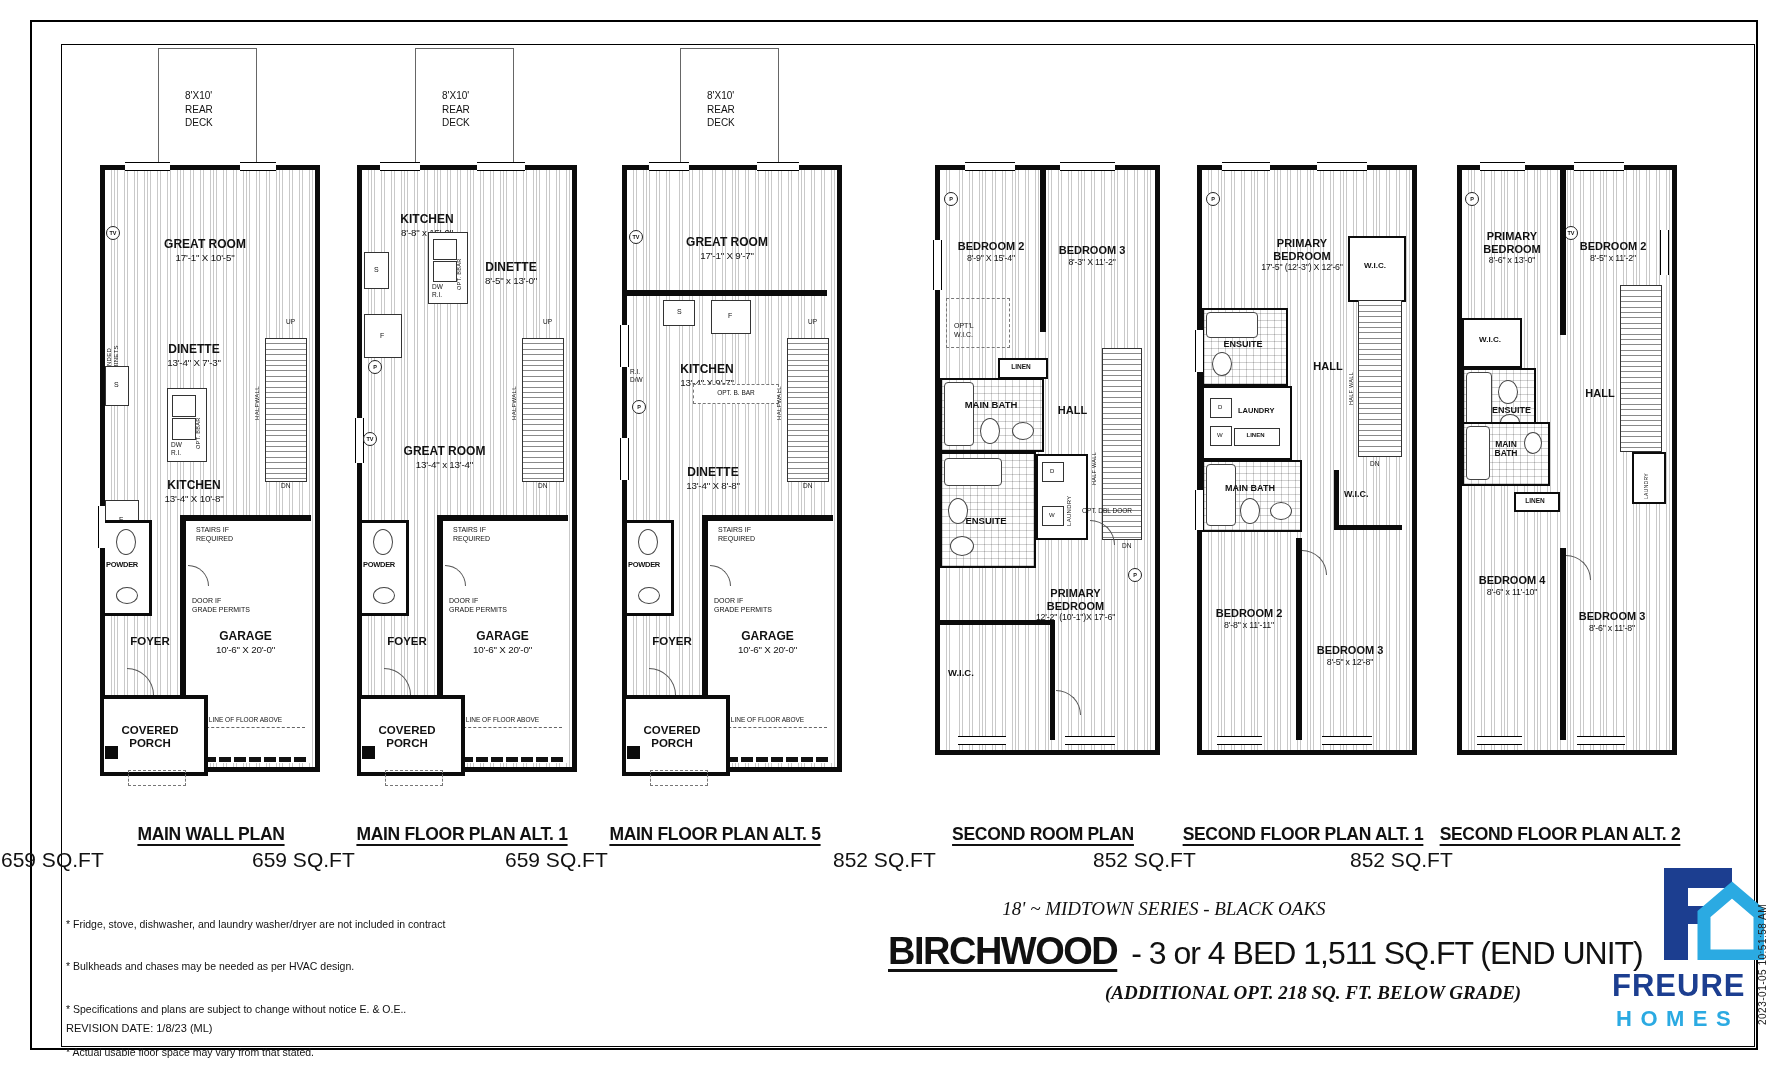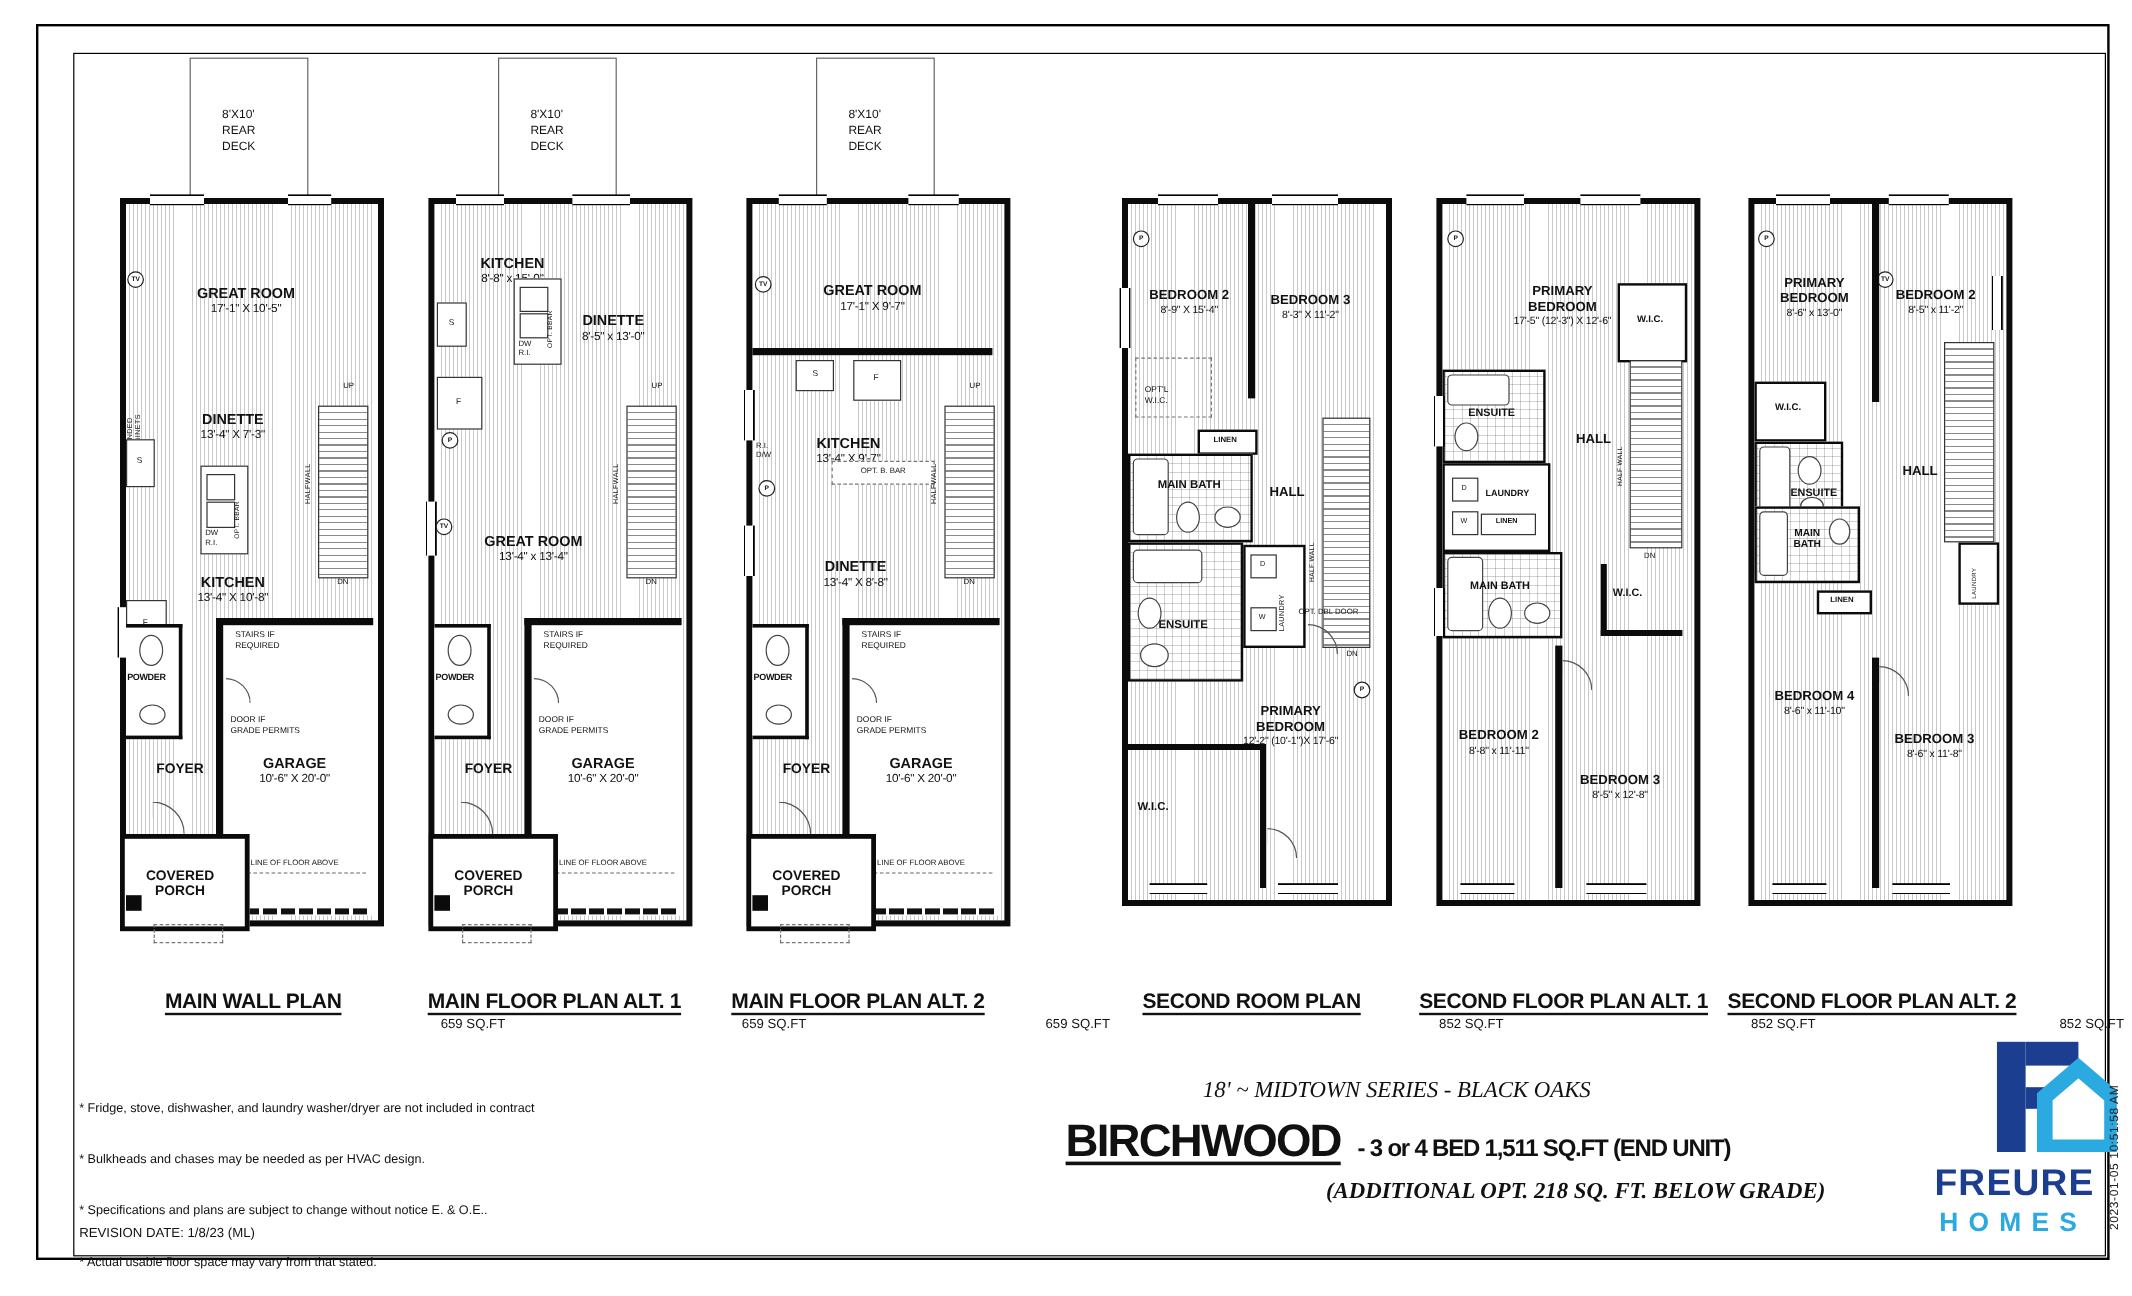--- a/index.html
+++ b/index.html
@@ -31,27 +31,27 @@
   .dashbox{position:absolute;border:1.2px dashed #777}
   .circ{position:absolute;width:12px;height:12px;border:1px solid #222;border-radius:50%;font-size:5.5px;line-height:12px;text-align:center;font-weight:bold;background:#fff}
   .win{position:absolute;height:9px;background:linear-gradient(180deg,#000 0 1.2px,#fff 1.2px 7.8px,#000 7.8px 9px)}
   .winv{position:absolute;width:9px;background:linear-gradient(90deg,#000 0 1.2px,#fff 1.2px 7.8px,#000 7.8px 9px)}
   .arc{position:absolute;border-top:1.1px solid #555;border-right:1.1px solid #555;border-radius:0 100% 0 0}
   .fix{position:absolute;border:1.1px solid #444;background:#fff}
   .gdoor{position:absolute;left:3px;right:3px;bottom:1px;height:5px;background:repeating-linear-gradient(90deg,#111 0 12px,#fff 12px 15px)}
   .dashline{position:absolute;border-top:1px dashed #666}
   .ptitle{position:absolute;width:420px;font-weight:bold;font-size:17.5px;letter-spacing:-.3px;text-align:center;white-space:nowrap;
           text-decoration:underline;text-decoration-thickness:2px;text-underline-offset:3.5px}
-  .parea{position:absolute;width:420px;font-size:11px;text-align:right;white-space:nowrap}
+  .parea{position:absolute;width:420px;font-size:21px;text-align:left;white-space:nowrap}
   .disc{position:absolute;font-size:10.5px;line-height:14.3px;white-space:pre}
   .series{position:absolute;width:400px;text-align:center;font-family:"Liberation Serif","DejaVu Serif",serif;font-style:italic;font-size:19px;white-space:nowrap}
   .addl{position:absolute;font-family:"Liberation Serif","DejaVu Serif",serif;font-style:italic;font-weight:bold;font-size:19px;white-space:nowrap}
   .mline{position:absolute;white-space:nowrap}
   .mname{font-size:38px;font-weight:bold;letter-spacing:-1.5px;text-decoration:underline;text-decoration-thickness:2.5px;text-underline-offset:5px}
-  .mspecs{font-size:20px;font-weight:bold;letter-spacing:-1px;margin-left:14px}
+  .mspecs{font-size:32px;font-weight:normal;letter-spacing:-1px;margin-left:14px}
   .rev{position:absolute;font-size:11px}
   .tstamp{position:absolute;font-size:10px;writing-mode:vertical-rl;transform:rotate(180deg);letter-spacing:.5px;color:#222}
   .logo-brand{position:absolute;font-weight:bold;font-size:31px;letter-spacing:1px;color:#1c3e90}
   .logo-sub{position:absolute;font-weight:bold;font-size:22px;letter-spacing:8.5px;color:#2baae2}
 </style>
 </head>
 <body>
 
 <div class="frame" style="left:30px;top:20px;width:1724px;height:1026px"></div>
 <div class="frame2" style="left:61px;top:44px;width:1692px;height:1001px"></div>
@@ -411,21 +411,21 @@
     <div class="winv" style="left:198px;top:60px;height:45px"></div>
     <div class="win" style="left:15px;top:566px;width:45px"></div>
     <div class="win" style="left:115px;top:566px;width:48px"></div>
   </div>
 </div>
 
 <div class="ptitle" style="left:1px;top:824px">MAIN WALL PLAN</div>
 <div class="parea" style="left:1px;top:848px">659 SQ.FT</div>
 <div class="ptitle" style="left:252px;top:824px">MAIN FLOOR PLAN ALT. 1</div>
 <div class="parea" style="left:252px;top:848px">659 SQ.FT</div>
-<div class="ptitle" style="left:505px;top:824px">MAIN FLOOR PLAN ALT. 2</div>
+<div class="ptitle" style="left:505px;top:824px">MAIN FLOOR PLAN ALT. 5</div>
 <div class="parea" style="left:505px;top:848px">659 SQ.FT</div>
 <div class="ptitle" style="left:833px;top:824px">SECOND ROOM PLAN</div>
 <div class="parea" style="left:833px;top:848px">852 SQ.FT</div>
 <div class="ptitle" style="left:1093px;top:824px">SECOND FLOOR PLAN ALT. 1</div>
 <div class="parea" style="left:1093px;top:848px">852 SQ.FT</div>
 <div class="ptitle" style="left:1350px;top:824px">SECOND FLOOR PLAN ALT. 2</div>
 <div class="parea" style="left:1350px;top:848px">852 SQ.FT</div>
 
 <div class="disc" style="left:66px;top:888px">
   <div>* Fridge, stove, dishwasher, and laundry washer/dryer are not included in contract</div>

